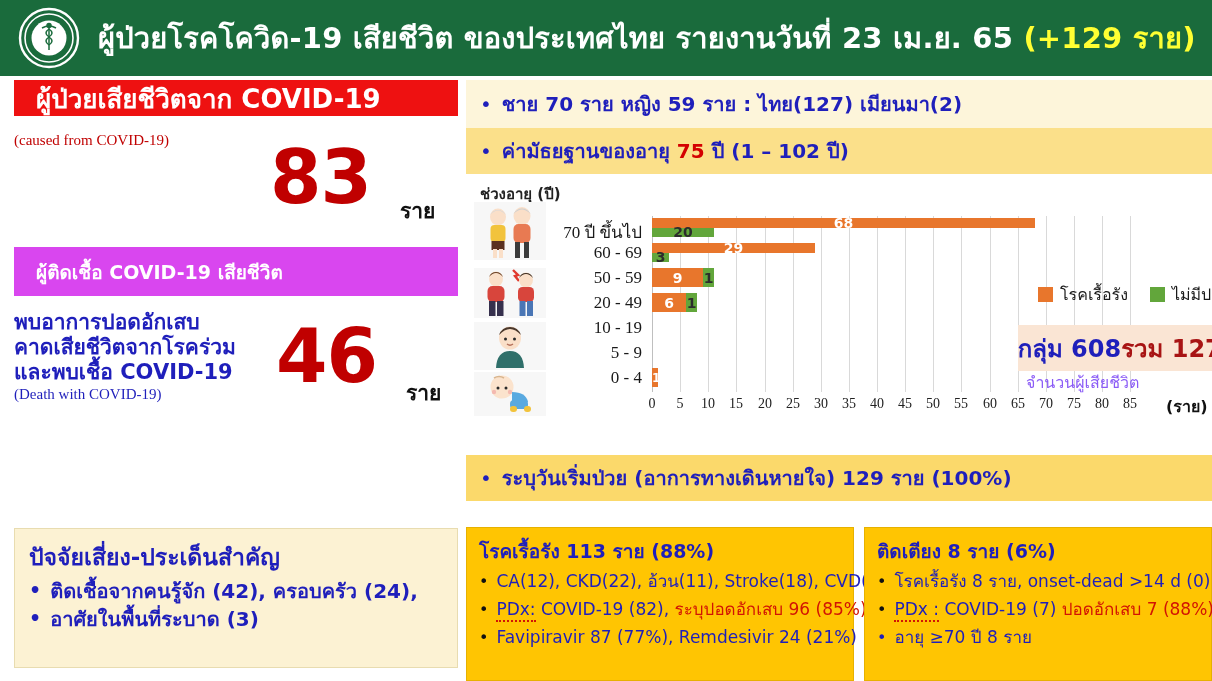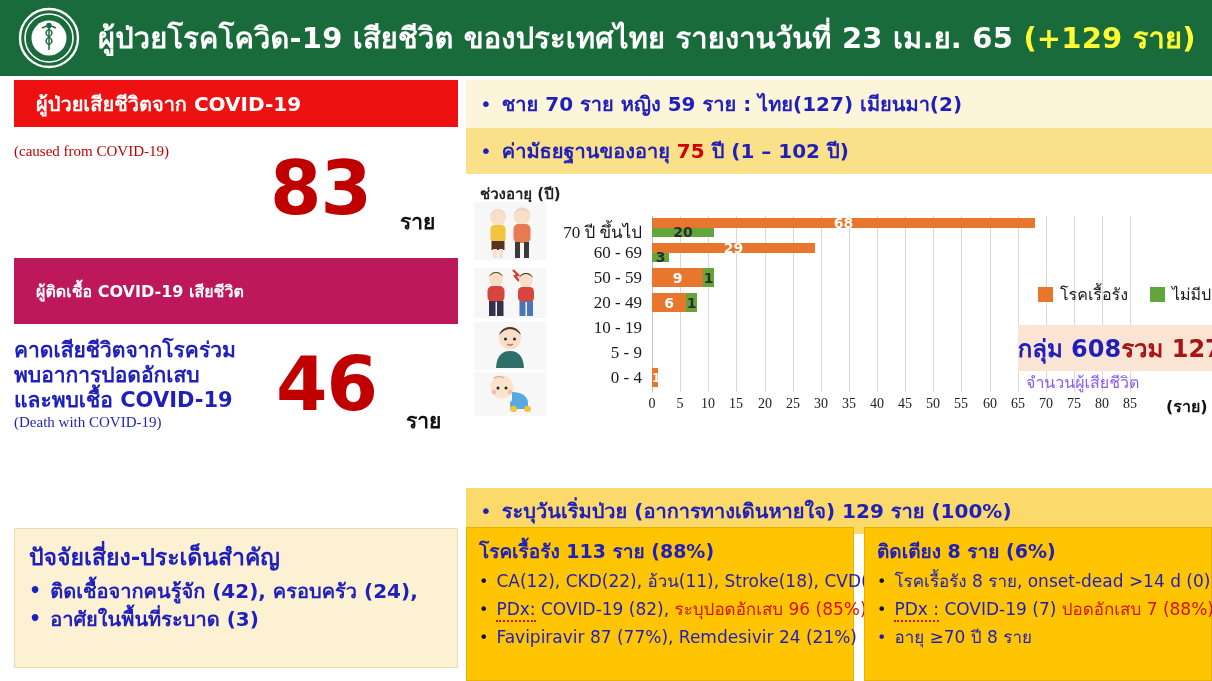--- a/index.html
+++ b/index.html
@@ -22,22 +22,22 @@
   }
   #header-title .hl { color: #ffff33; }
 
   
   #left-col { position: absolute; left: 0; top: 80px; width: 460px; height: 601px; }
 
   .band {
     width: 444px; margin-left: 14px; color: #fff; font-weight: bold;
     display: flex; align-items: center; padding-left: 22px;
   }
-  #band-red { background: #ee1111; height: 47px; font-size: 20px; }
-  #band-blue { background: #be185d; height: 66px; font-size: 16px; }
+  #band-red { background: #ee1111; height: 36px; font-size: 26px; }
+  #band-blue { background: #d946ef; height: 49px; font-size: 19px; }
 
   .stat-block { position: relative; margin-left: 14px; width: 444px; }
   .stat-label-red { color: #c00000; }
   .stat-label-blue { color: #1f1fbb; }
   .stat-thai { font-size: 21px; font-weight: bold; line-height: 1.18; white-space: nowrap; }
   .stat-en { font-size: 15px; font-family: "Liberation Serif", "DejaVu Serif", serif; }
   .big-num {
     position: absolute; color: #c00000; font-weight: bold;
     font-size: 74px; line-height: .88; letter-spacing: -1px;
   }
@@ -56,21 +56,21 @@
   #right-col { position: absolute; left: 466px; top: 80px; width: 746px; height: 601px; }
 
   .yrow { display: flex; align-items: center; padding-left: 14px; width: 746px; }
   #yrow1 { background: #fdf5da; height: 48px; }
   #yrow2 { background: #fbe08a; height: 46px; }
   .yrow .bul { color: #1f1fbb; font-size: 20px; margin-right: 10px; line-height: 1; }
   .yrow .txt { color: #1f1fbb; font-size: 20px; font-weight: bold; white-space: nowrap; }
   .yrow .txt .red { color: #d40000; }
 
   
-  #chart-zone { position: relative; width: 746px; height: 314px; background: #fff; text-decoration: underline; }
+  #chart-zone { position: relative; width: 746px; height: 281px; background: #fff; text-decoration: underline; }
   #axis-title { position: absolute; left: 14px; top: 8px; font-size: 15px; color: #222; font-weight: bold; }
 
   #people-col { position: absolute; left: 8px; top: 28px; width: 74px; height: 200px; }
   .people-img { position: absolute; left: 0; }
 
   #plot {
     position: absolute; left: 186px; top: 42px; width: 495px; height: 176px;
   }
   .gridline { position: absolute; top: 0; width: 1px; height: 176px; background: #d9d9d9; }
   #plot-baseline { position: absolute; left: 0; top: 0; width: 1px; height: 176px; background: #bfbfbf; }
@@ -161,22 +161,22 @@
 
     <div class="stat-block" style="margin-top:16px; height:115px;">
       <div class="stat-en stat-label-red" style="margin-top:15px;">(caused from COVID-19)</div>
       <div class="big-num" style="left:256px; top:13px;">83</div>
       <div class="ray-unit" style="left:386px; top:62px;">ราย</div>
     </div>
 
     <div id="band-blue" class="band">ผู้ติดเชื้อ COVID-19 เสียชีวิต</div>
 
     <div class="stat-block" style="margin-top:14px; height:120px;">
+      <div class="stat-thai stat-label-blue">พบอาการปอดอักเสบ</div>
       <div class="stat-thai stat-label-blue">คาดเสียชีวิตจากโรคร่วม</div>
-      <div class="stat-thai stat-label-blue">พบอาการปอดอักเสบ</div>
       <div class="stat-thai stat-label-blue">และพบเชื้อ COVID-19</div>
       <div class="stat-en stat-label-blue" style="margin-top:2px;">(Death with COVID-19)</div>
       <div class="big-num" style="left:262px; top:14px;">46</div>
       <div class="ray-unit" style="left:392px; top:66px;">ราย</div>
     </div>
 
     <div id="risk-panel">
       <div id="risk-title">ปัจจัยเสี่ยง-ประเด็นสำคัญ</div>
       <div class="risk-li">
         <span class="bul">•</span>

